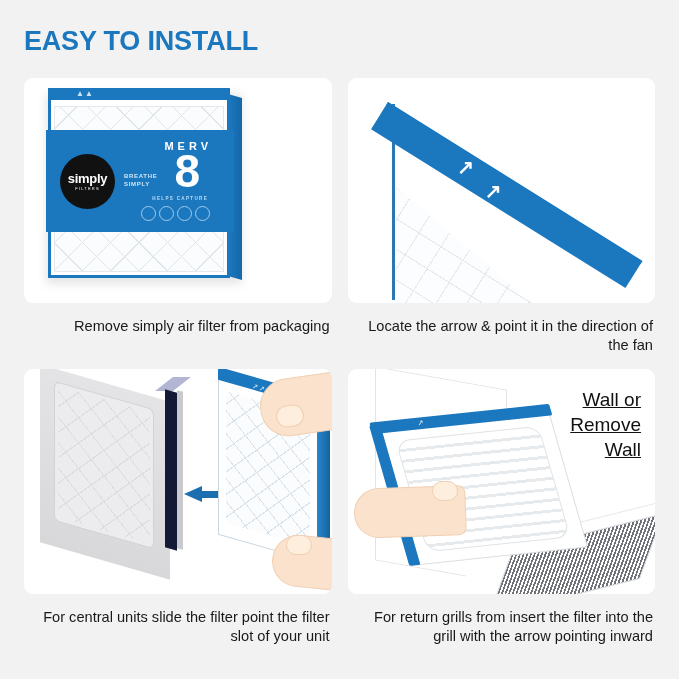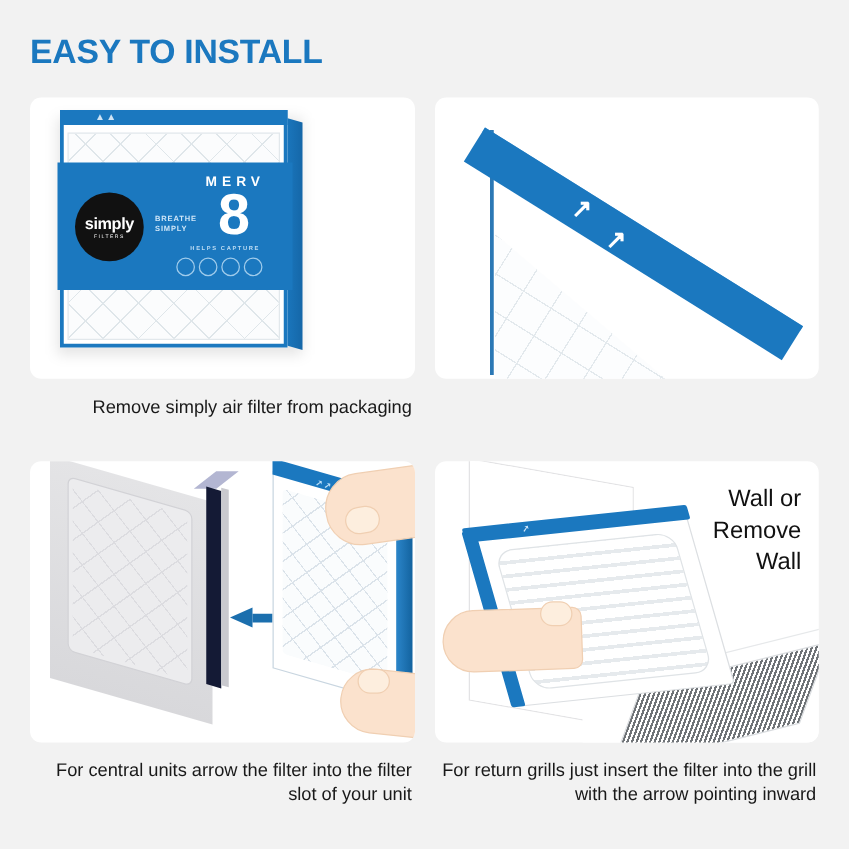--- a/index.html
+++ b/index.html
@@ -310,20 +310,21 @@
     position:absolute;left:152px;top:166px;width:150px;height:58px;
     background:repeating-linear-gradient(90deg,#6f7377 0 2px,#ffffff 2px 4px);
     border:1px solid #d8dbde;
     transform:skewY(-14deg) skewX(-22deg);
   }
   .wall-label{
     position:absolute;right:14px;top:18px;
     text-align:right;
     font-size:19px;line-height:25px;color:#111111;
     font-family:"Liberation Sans", sans-serif;
+    text-decoration:underline;
   }
 </style>
 </head>
 <body>
 
 <div class="page">
 
   <div class="title">EASY TO INSTALL</div>
 
   <div class="grid">
@@ -369,20 +370,21 @@
           <div class="p2">
             <div class="p2-mesh"></div>
             <div class="frame-edge"></div>
             <div class="band-edge"></div>
             <div class="band">
               <span class="arw a1">↗</span>
               <span class="arw a2">↗</span>
             </div>
           </div>
         </div>
+        <div class="caption">Locate the arrow &amp; point it in the direction of the fan</div>
       </div>
 
     </div>
 
     <div class="row">
 
       <div class="cell left">
         <div class="card">
           <div class="p3">
             <div class="unit-body"></div>
@@ -404,21 +406,21 @@
               <div class="f3-top"></div>
               <div class="f3-top-mark">➚➚</div>
             </div>
 
             <div class="hand-top"></div>
             <div class="thumb-top"></div>
             <div class="hand-bot"></div>
             <div class="thumb-bot"></div>
           </div>
         </div>
-        <div class="caption">For central units arrow the filter into the filter slot of your unit</div>
+        <div class="caption">For central units slide the filter point the filter slot of your unit</div>
       </div>
 
       <div class="cell right">
         <div class="card">
           <div class="p4">
             <div class="wall-hole"></div>
             <div class="wall-frame"></div>
             <div class="ceiling"></div>
             <div class="ceil-vent"></div>
 
@@ -433,19 +435,19 @@
             <div class="hand-bot" style="left:6px;top:118px;width:110px;height:48px;transform:rotate(-2deg);"></div>
             <div class="thumb-bot" style="left:84px;top:112px;"></div>
 
             <div class="wall-label">
               <div>Wall or</div>
               <div>Remove</div>
               <div>Wall</div>
             </div>
           </div>
         </div>
-        <div class="caption">For return grills just insert the filter into the grill with the arrow pointing inward</div>
+        <div class="caption">For return grills from insert the filter into the grill with the arrow pointing inward</div>
       </div>
 
     </div>
 
   </div>
 </div>
 
 </body></html>

